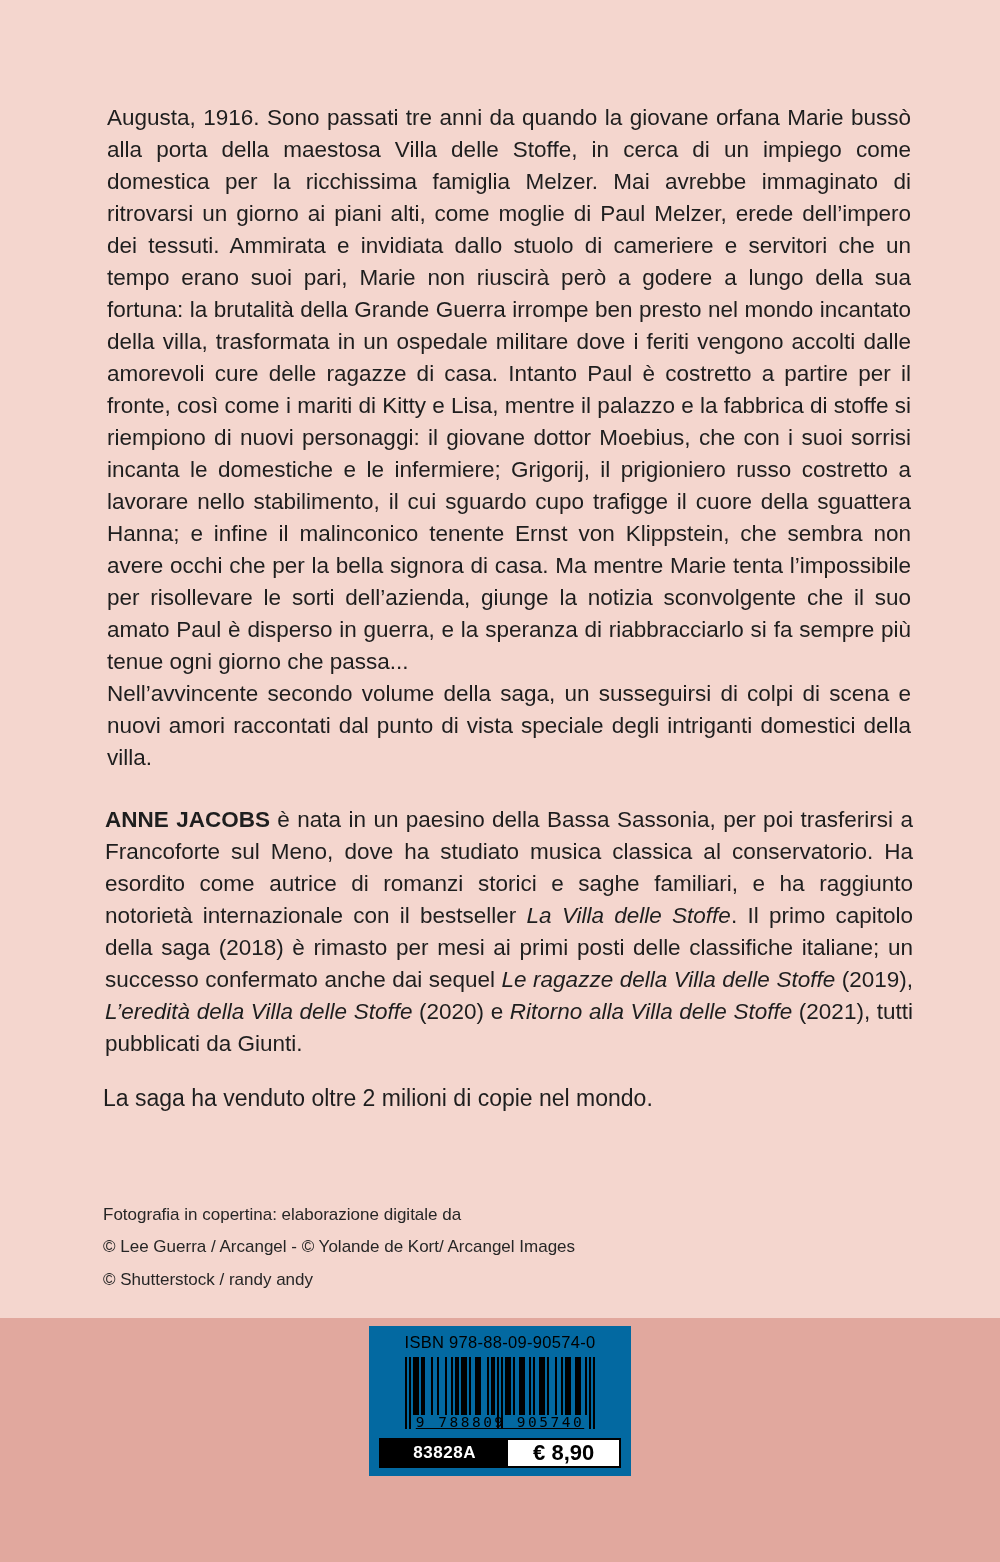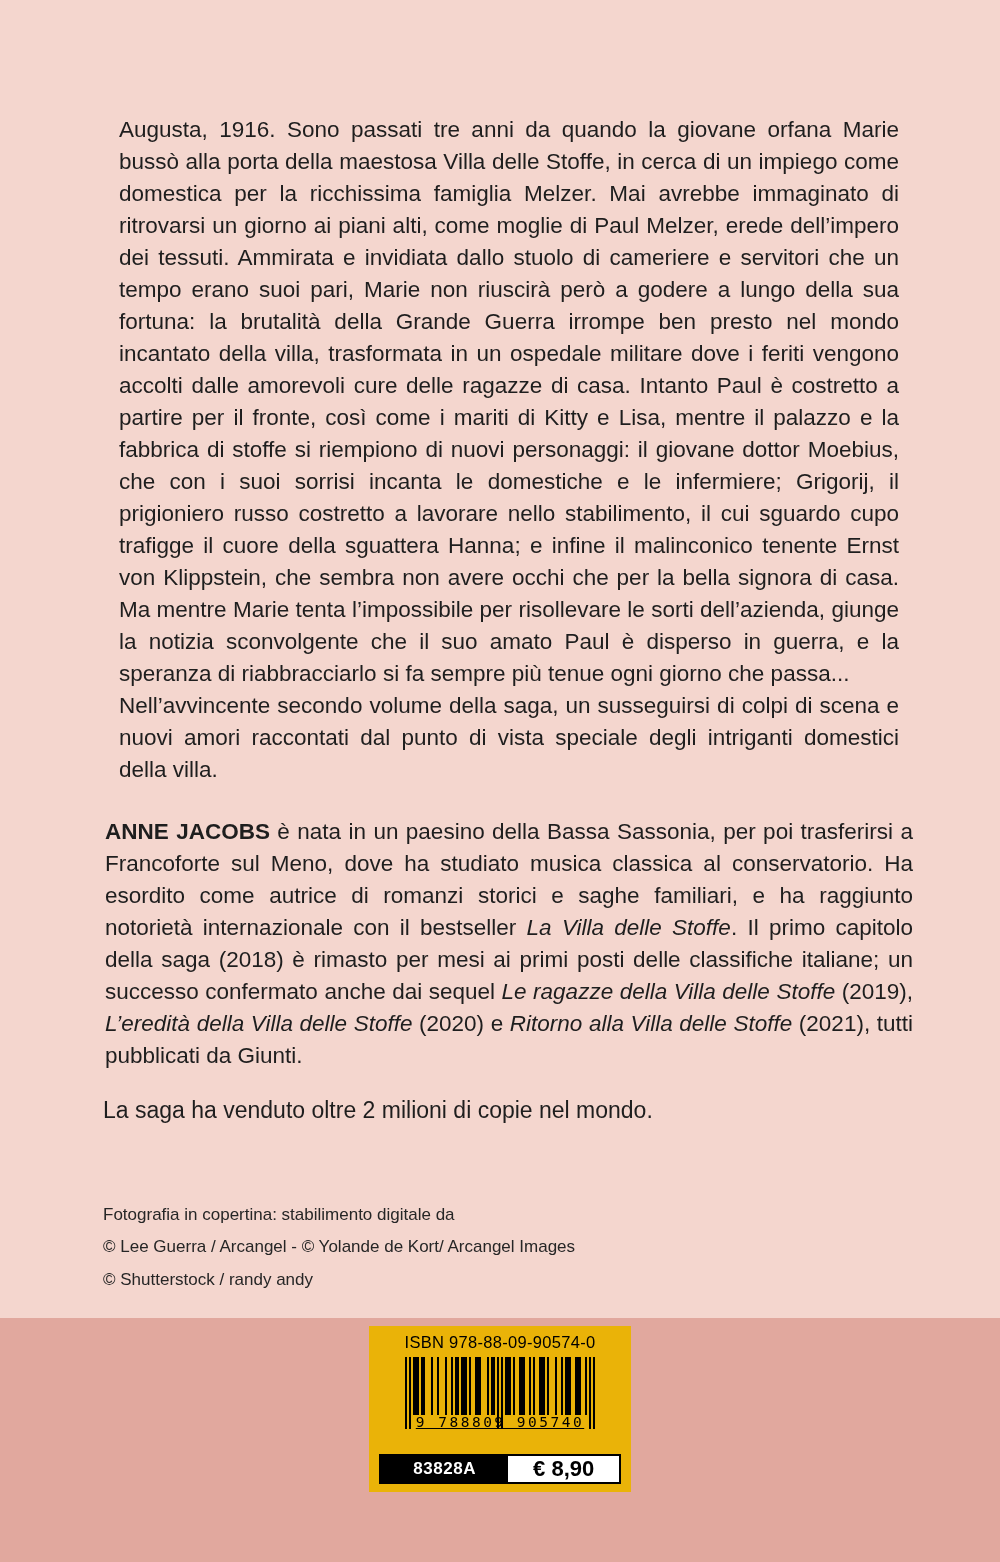--- a/index.html
+++ b/index.html
@@ -9,21 +9,21 @@
     width: 1000px;
     height: 1562px;
     margin: 0 auto;
     background: #f4d6ce;
     font-family: "Liberation Sans", sans-serif;
     color: #1e1e1e;
     overflow: hidden;
   }
   .main { padding: 98px 85px 0 103px; }
   .synopsis {
-    margin: 16px;
+    margin: 4px;
     font-size: 22.5px;
     line-height: 32px;
     text-align: justify;
     white-space: pre-line;
   }
   .bio {
     margin: 30px 2px 0;
     font-size: 22.5px;
     line-height: 32px;
     text-align: justify;
@@ -43,21 +43,21 @@
   }
   .band {
     position: absolute;
     left: 0; right: 0; bottom: 0;
     height: 244px;
     background: #e1a89e;
   }
   .bc-box {
     width: 262px;
     margin: 8px auto 0;
-    background: #eab308;
+    background: #0369a1;
     padding: 7px 10px 8px;
   }
   .isbn {
     font-size: 16.5px;
     text-align: center;
     letter-spacing: 0.3px;
     margin-bottom: 5px;
     color: #000;
     white-space: nowrap;
   }
@@ -74,21 +74,21 @@
     text-align: center;
     color: #000;
     font-family: "DejaVu Sans Mono", monospace;
     white-space: nowrap;
     text-decoration: underline;
   }
   .price-row {
     display: flex;
     height: 30px;
     border: 2px solid #000;
-    margin-top: 24px;
+    margin-top: 8px;
     background: #fff;
     justify-content: center;
   }
   .code {
     flex: 1.15;
     background: #000;
     color: #fff;
     display: flex;
     align-items: center;
     justify-content: center;
@@ -109,21 +109,21 @@
 </head>
 <body>
 
 <div class="cover">
   <div class="main">
     <p class="synopsis">Augusta, 1916. Sono passati tre anni da quando la giovane orfana Marie bussò alla porta della maestosa Villa delle Stoffe, in cerca di un impiego come domestica per la ricchissima famiglia Melzer. Mai avrebbe immaginato di ritrovarsi un giorno ai piani alti, come moglie di Paul Melzer, erede dell’impero dei tessuti. Ammirata e invidiata dallo stuolo di cameriere e servitori che un tempo erano suoi pari, Marie non riuscirà però a godere a lungo della sua fortuna: la brutalità della Grande Guerra irrompe ben presto nel mondo incantato della villa, trasformata in un ospedale militare dove i feriti vengono accolti dalle amorevoli cure delle ragazze di casa. Intanto Paul è costretto a partire per il fronte, così come i mariti di Kitty e Lisa, mentre il palazzo e la fabbrica di stoffe si riempiono di nuovi personaggi: il giovane dottor Moebius, che con i suoi sorrisi incanta le domestiche e le infermiere; Grigorij, il prigioniero russo costretto a lavorare nello stabilimento, il cui sguardo cupo trafigge il cuore della sguattera Hanna; e infine il malinconico tenente Ernst von Klippstein, che sembra non avere occhi che per la bella signora di casa. Ma mentre Marie tenta l’impossibile per risollevare le sorti dell’azienda, giunge la notizia sconvolgente che il suo amato Paul è disperso in guerra, e la speranza di riabbracciarlo si fa sempre più tenue ogni giorno che passa...
 Nell’avvincente secondo volume della saga, un susseguirsi di colpi di scena e nuovi amori raccontati dal punto di vista speciale degli intriganti domestici della villa.</p>
     <p class="bio"><span style="font-weight: bold;">ANNE JACOBS</span><span> è nata in un paesino della Bassa Sassonia, per poi trasferirsi a Francoforte sul Meno, dove ha studiato musica classica al conservatorio. Ha esordito come autrice di romanzi storici e saghe familiari, e ha raggiunto notorietà internazionale con il bestseller </span><span style="font-style: italic;">La Villa delle Stoffe</span><span>. Il primo capitolo della saga (2018) è rimasto per mesi ai primi posti delle classifiche italiane; un successo confermato anche dai sequel </span><span style="font-style: italic;">Le ragazze della Villa delle Stoffe</span><span> (2019), </span><span style="font-style: italic;">L’eredità della Villa delle Stoffe</span><span> (2020) e </span><span style="font-style: italic;">Ritorno alla Villa delle Stoffe</span><span> (2021), tutti pubblicati da Giunti.</span></p>
     <p class="sales">La saga ha venduto oltre 2 milioni di copie nel mondo.</p>
     <div class="credits">
-      <div>Fotografia in copertina: stabilimento digitale da</div>
+      <div>Fotografia in copertina: elaborazione digitale da</div>
       <div>© Lee Guerra / Arcangel - © Yolande de Kort/ Arcangel Images</div>
       <div>© Shutterstock / randy andy</div>
     </div>
   </div>
 
   <div class="band">
     <div class="bc-box">
       <div class="isbn">ISBN 978-88-09-90574-0</div>
       <div class="bars-wrap">
           <svg width="190" height="72">

